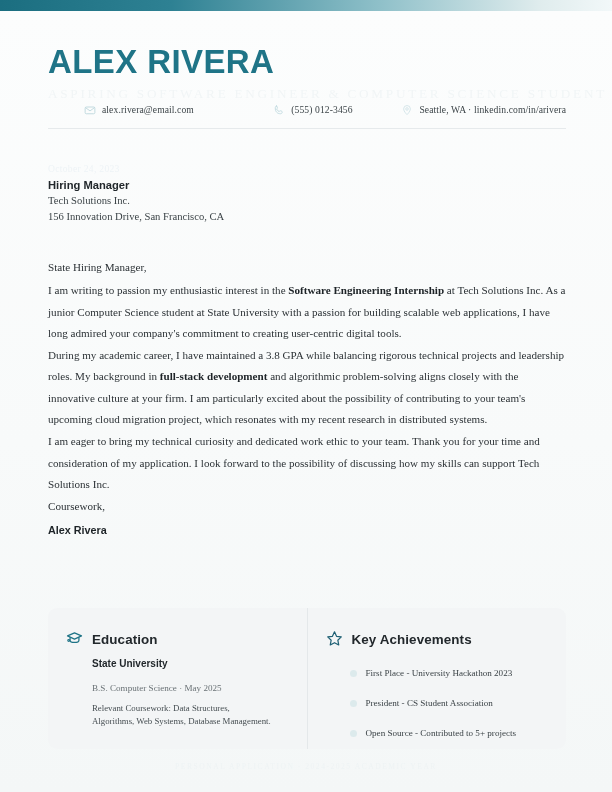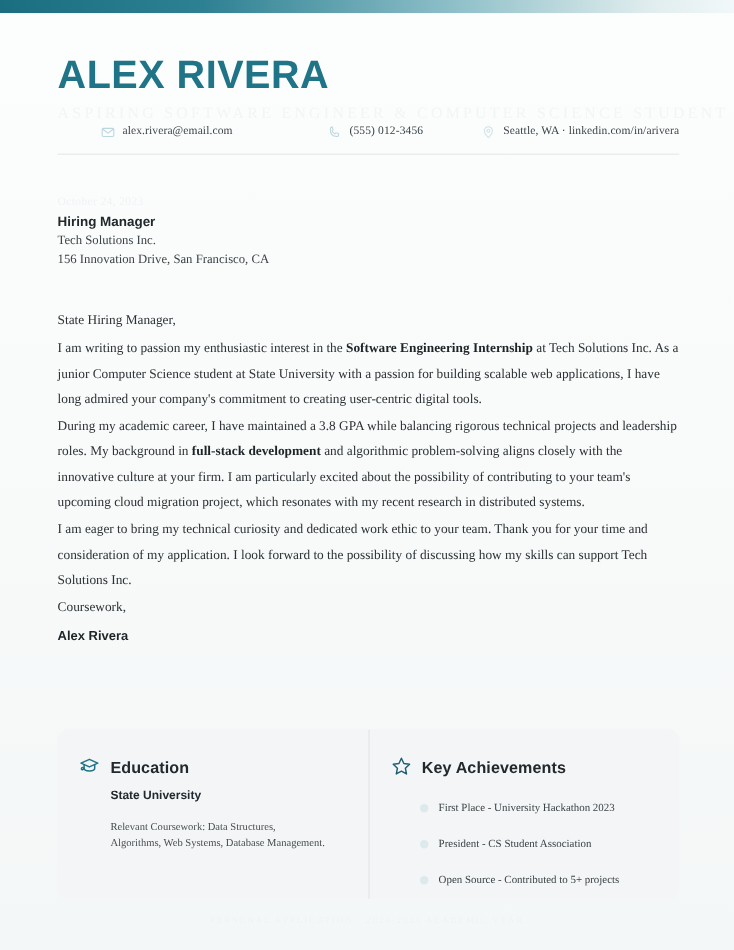--- a/index.html
+++ b/index.html
@@ -305,20 +305,21 @@
           <svg width="17" height="17" viewBox="0 0 20 20">
             <path d="M10 3.3 L18.2 7 L10 10.7 L1.8 7 Z" fill="none" stroke="#1f7487" stroke-width="1.5" stroke-linejoin="round"></path>
             <path d="M4.8 8.4 v3.6 c0 1.5 2.4 2.6 5.2 2.6 s5.2-1.1 5.2-2.6 V8.4" fill="none" stroke="#1f7487" stroke-width="1.5" stroke-linejoin="round"></path>
             <circle cx="3.2" cy="12.4" r="1.1" fill="none" stroke="#1f7487" stroke-width="1.3"></circle>
           </svg>
         </span>
         <span class="sec-title">Education</span>
       </div>
       <div class="edu-body">
         <div class="edu-school">State University</div>
+        <div class="edu-degree">B.S. Computer Science · May 2025</div>
         <div class="edu-course">Relevant Coursework: Data Structures, Algorithms, Web Systems, Database Management.</div>
       </div>
     </div>
 
     <div class="panel-col right">
       <div class="sec-head">
         <span class="sico">
           <svg width="17" height="17" viewBox="0 0 20 20">
             <path d="M10 2.2 L12.4 7.4 L18 8.1 L13.9 12 L15 17.6 L10 14.9 L5 17.6 L6.1 12 L2 8.1 L7.6 7.4 Z" fill="none" stroke="#1d5f73" stroke-width="1.4" stroke-linejoin="round"></path>
           </svg>

